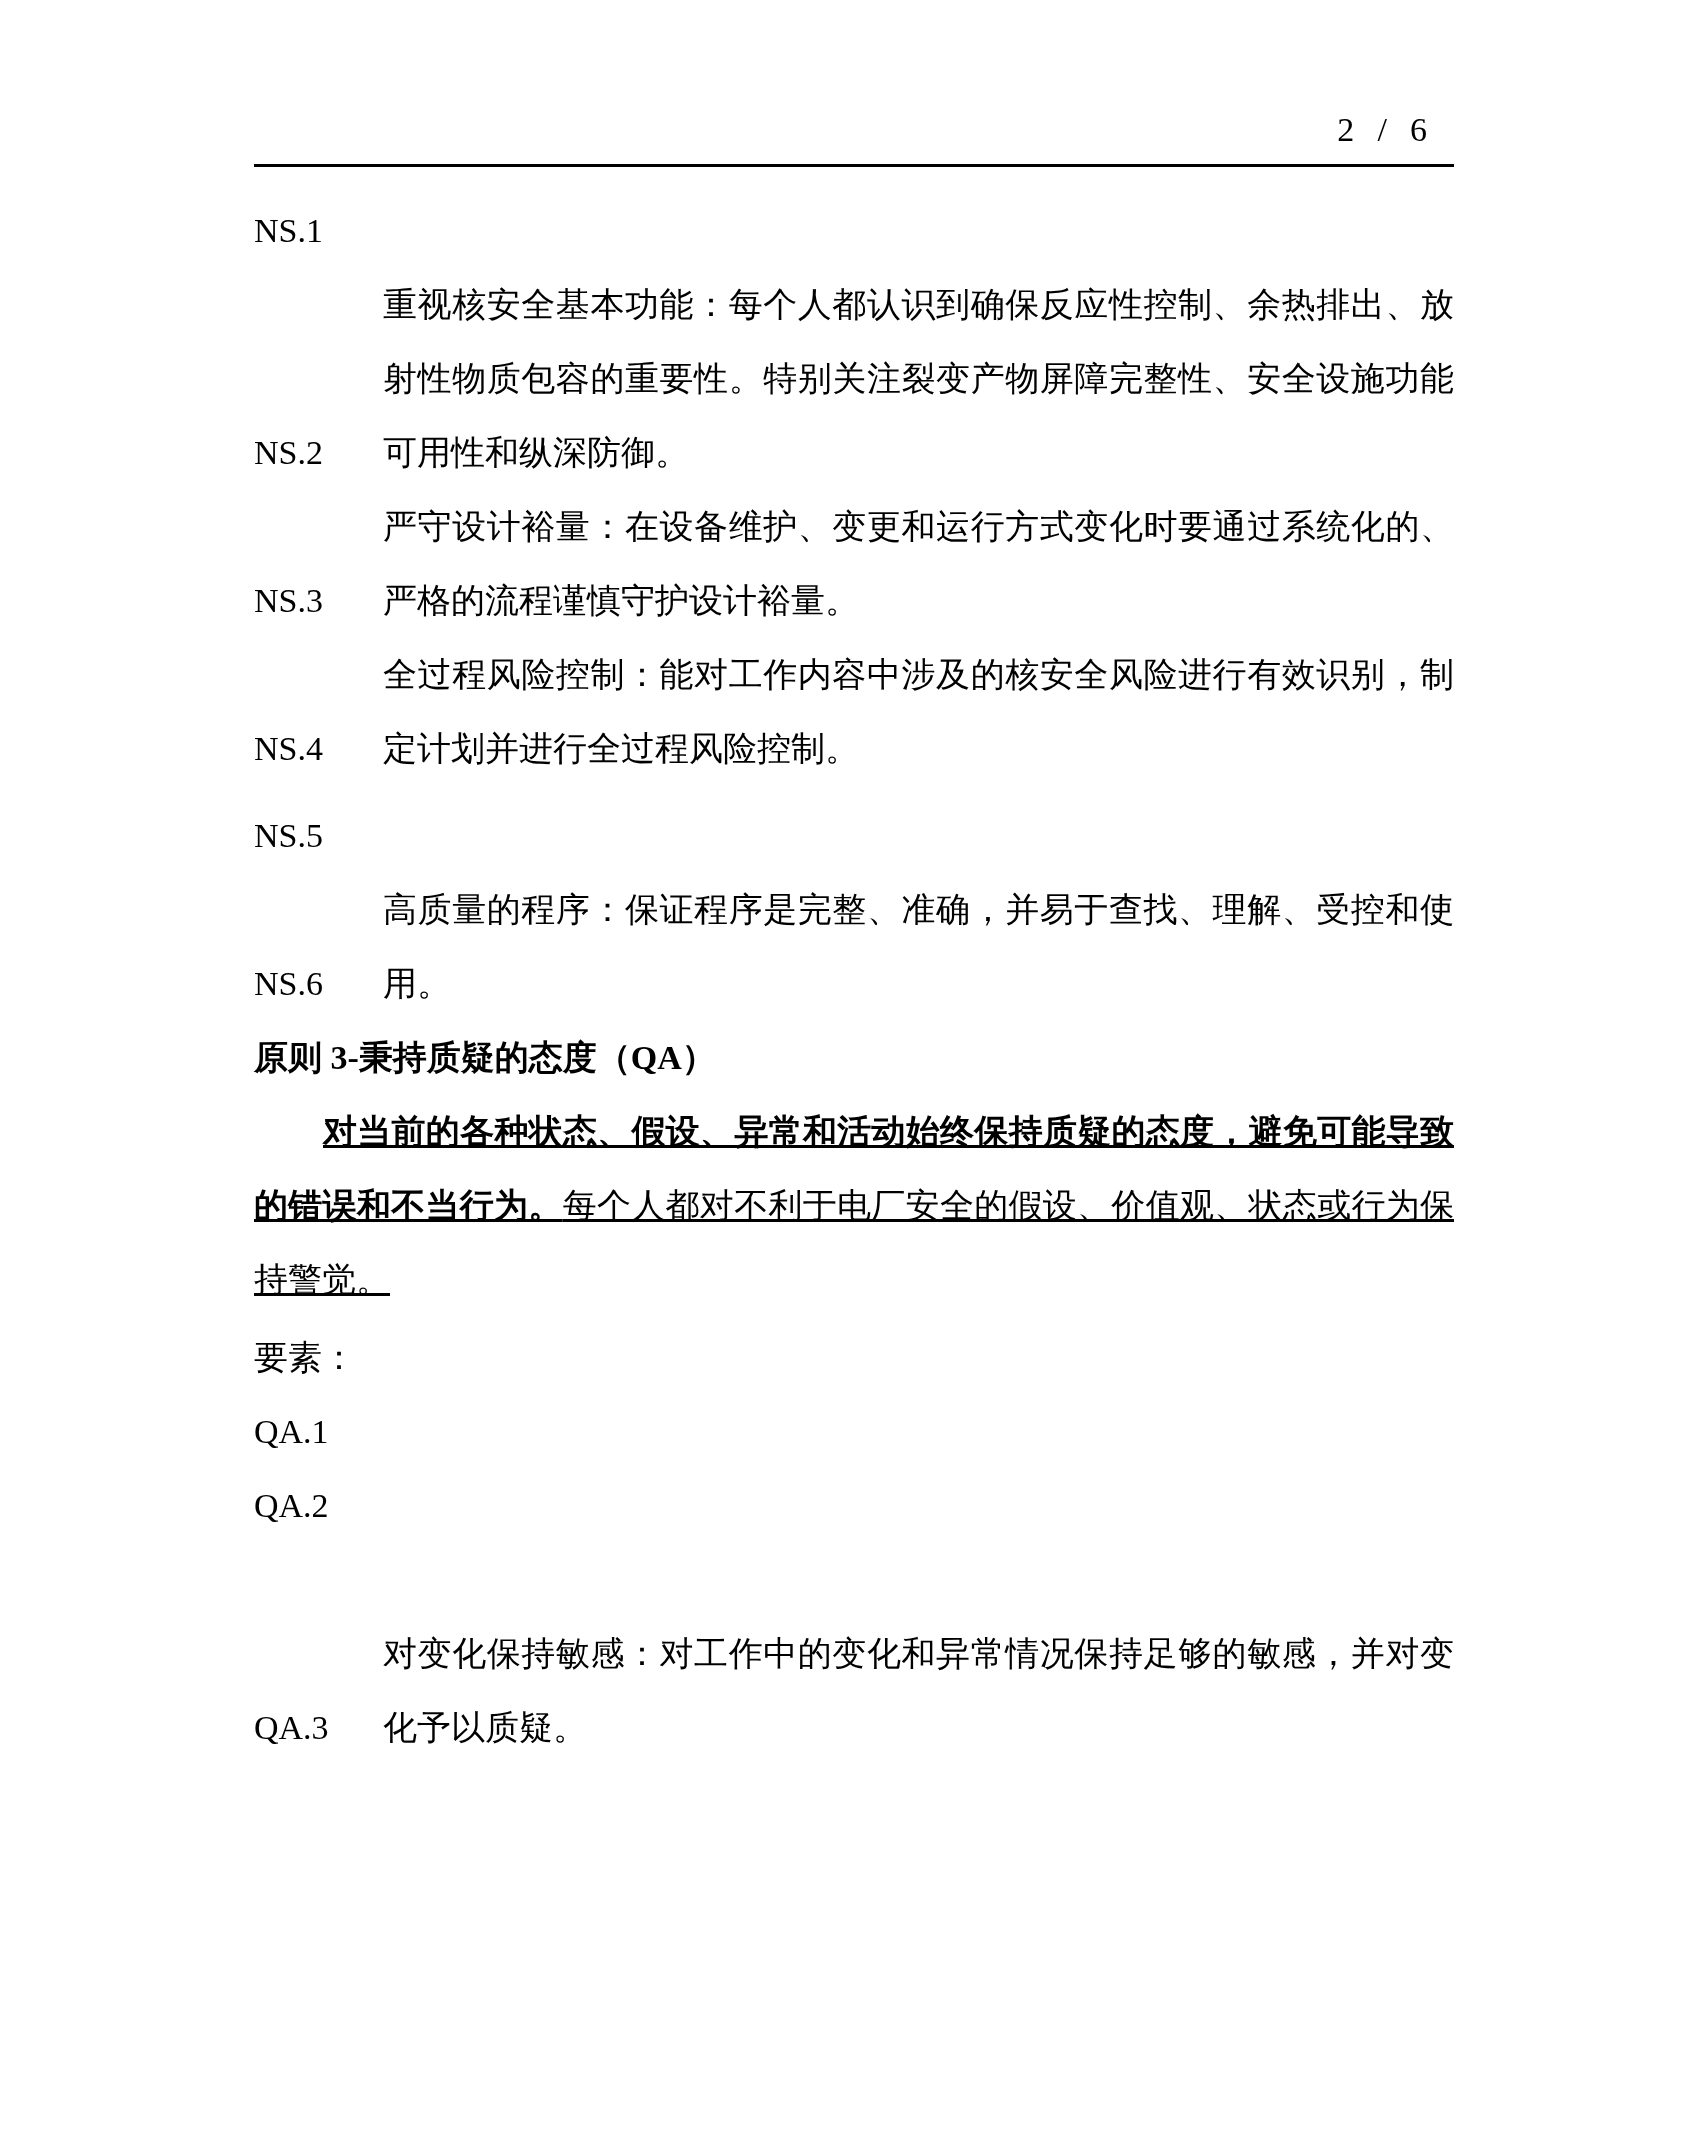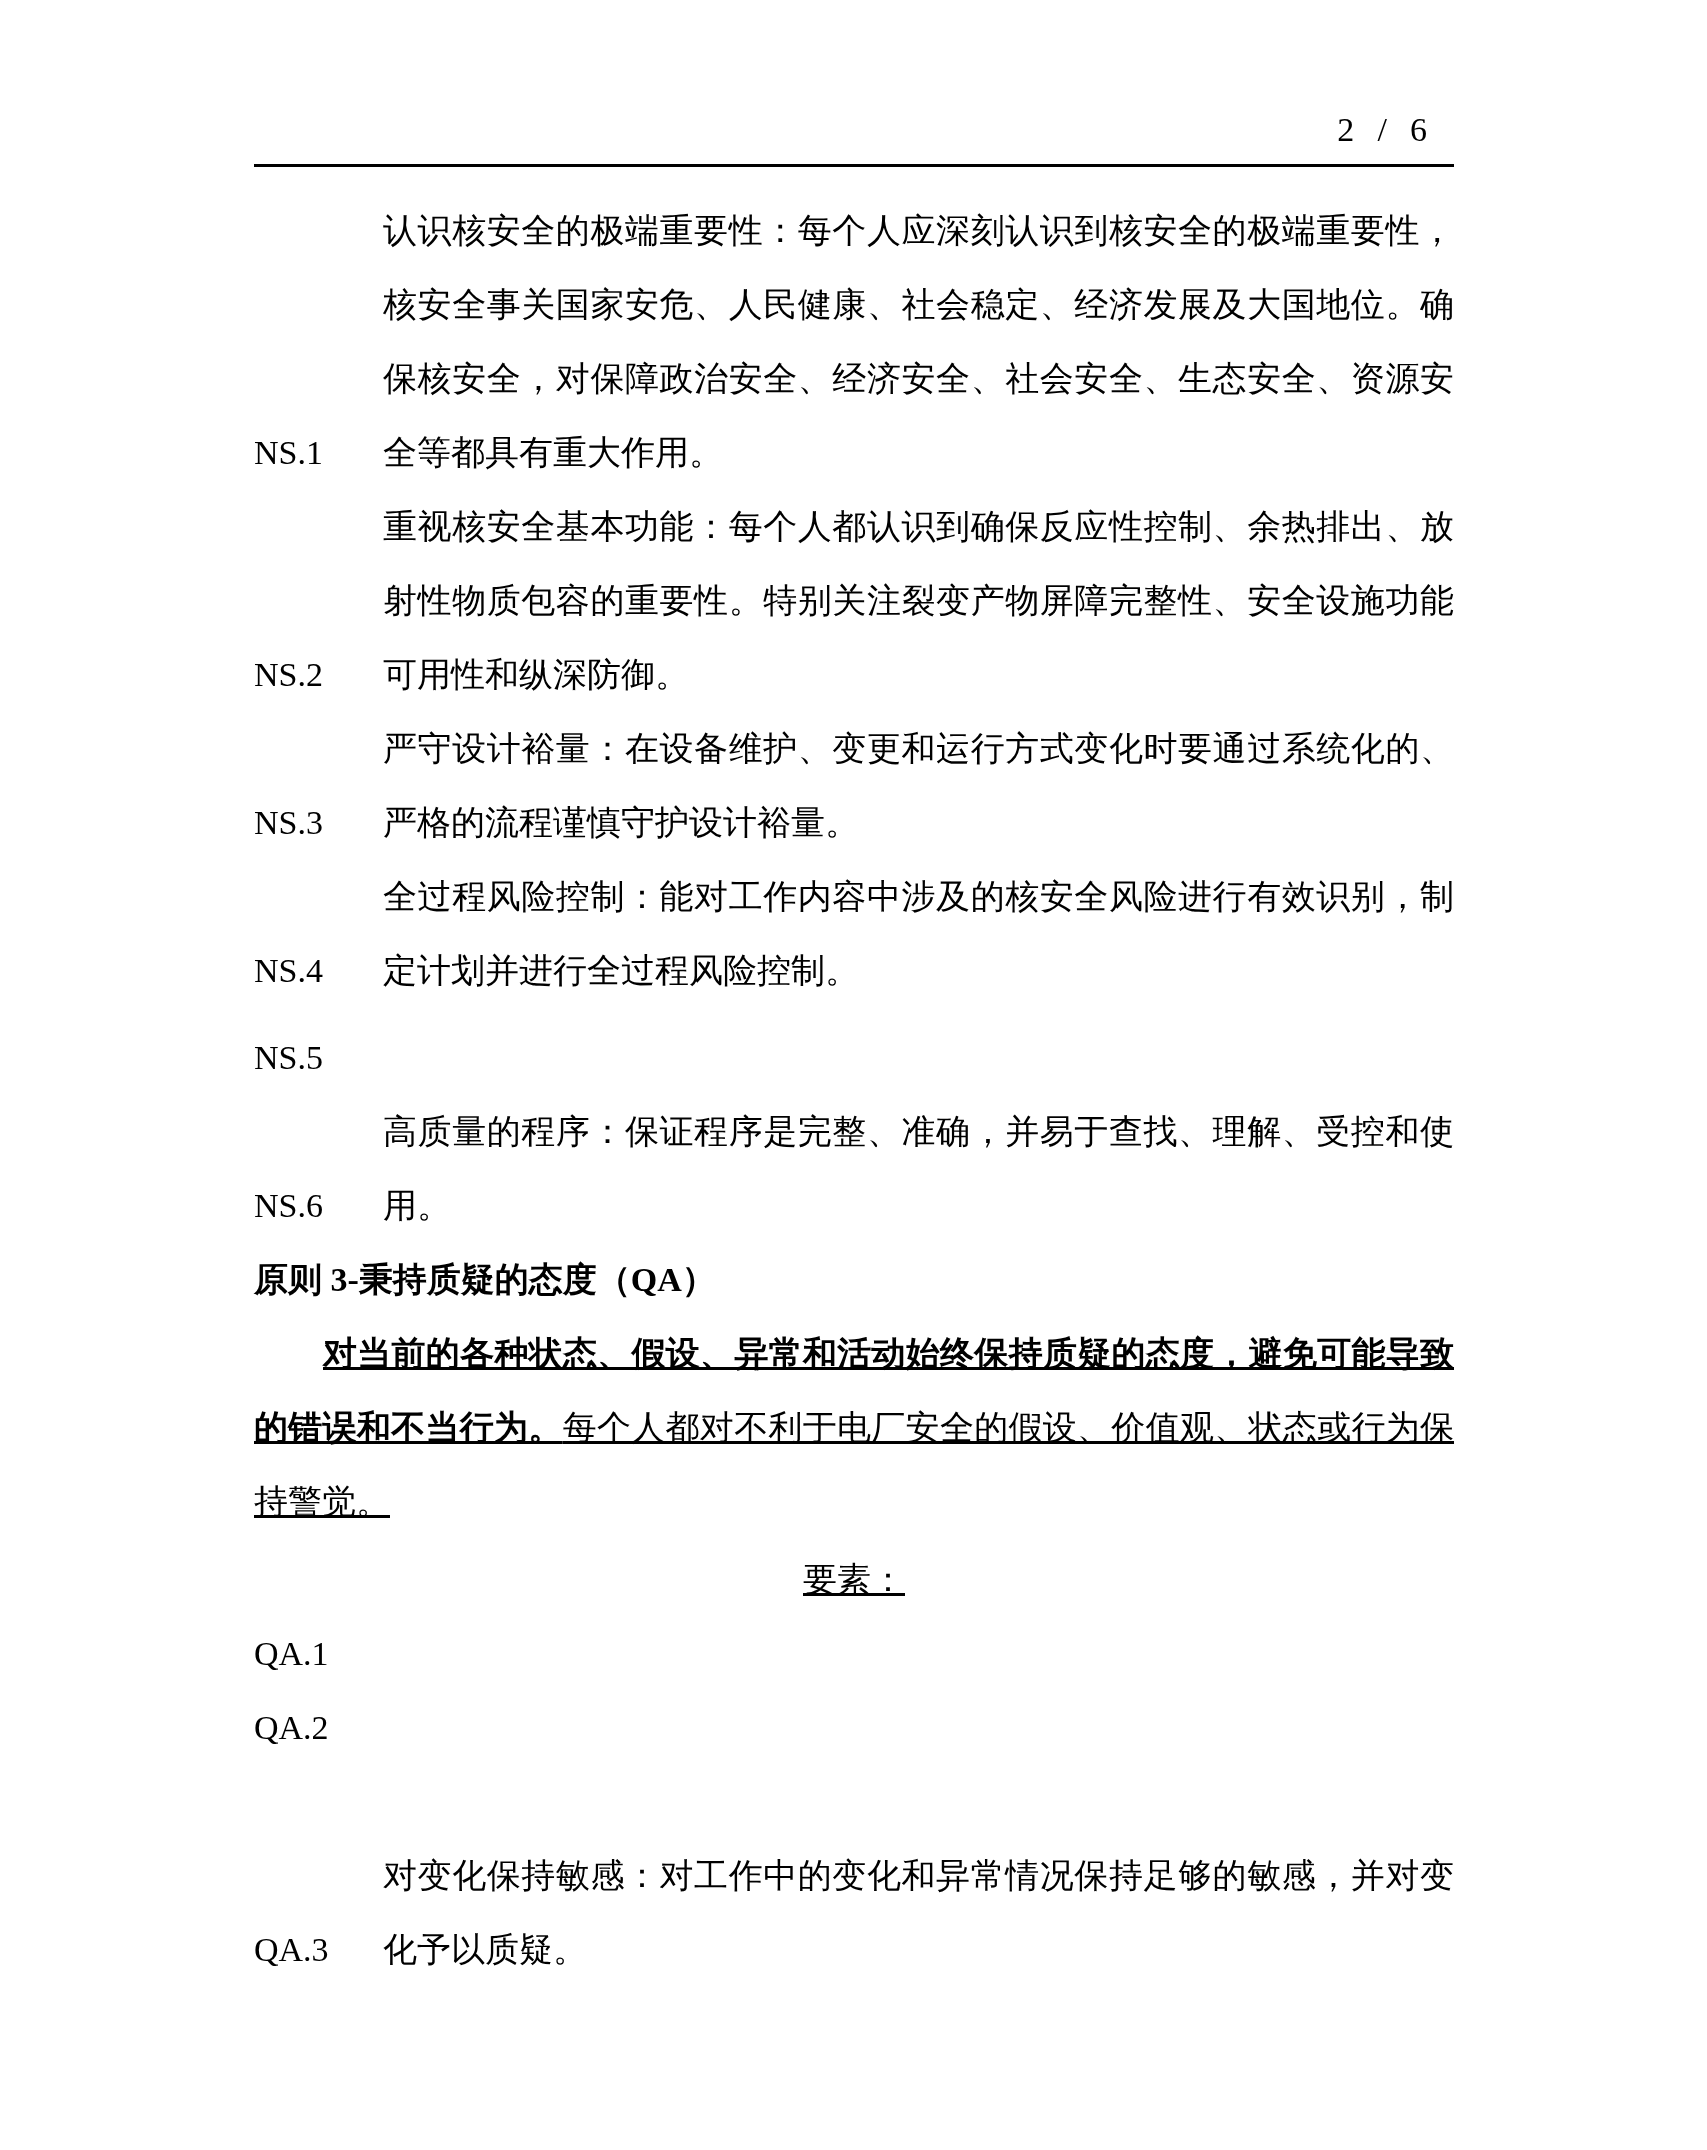--- a/index.html
+++ b/index.html
@@ -71,39 +71,37 @@
   }
   .principle-paragraph {
     text-indent: 69px;
     text-align: justify;
     text-justify: inter-ideograph;
     text-decoration: underline;
   }
   .principle-paragraph .lead-bold { font-weight: bold; }
   .elements-label {
     margin-top: 4.3px;
-    text-align: center;
-    text-decoration: underline;
+    text-align: left;
   }
 </style>
 </head>
 <body>
 
 <div class="page">
 
   <div class="header">
     <div class="page-number">2 / 6</div>
     <div class="header-rule"></div>
   </div>
 
   <div class="content">
 
     <div class="hang-item">
       <div class="item-label">NS.1</div>
-      <div class="item-text">认识核安全的极端重要性：每个人应深刻认识到核安全的极端重要性，核安全事关国家安危、人民健康、社会稳定、经济发展及大国地位。确保核安全，对保障政治安全、经济安全、社会安全、生态安全、资源安全等都具有重大作用。</div>
     </div>
 
     <div class="hang-item">
       <div class="item-label">NS.2</div>
       <div class="item-text">重视核安全基本功能：每个人都认识到确保反应性控制、余热排出、放射性物质包容的重要性。特别关注裂变产物屏障完整性、安全设施功能可用性和纵深防御。</div>
     </div>
 
     <div class="hang-item">
       <div class="item-label">NS.3</div>
       <div class="item-text">严守设计裕量：在设备维护、变更和运行方式变化时要通过系统化的、严格的流程谨慎守护设计裕量。</div>

